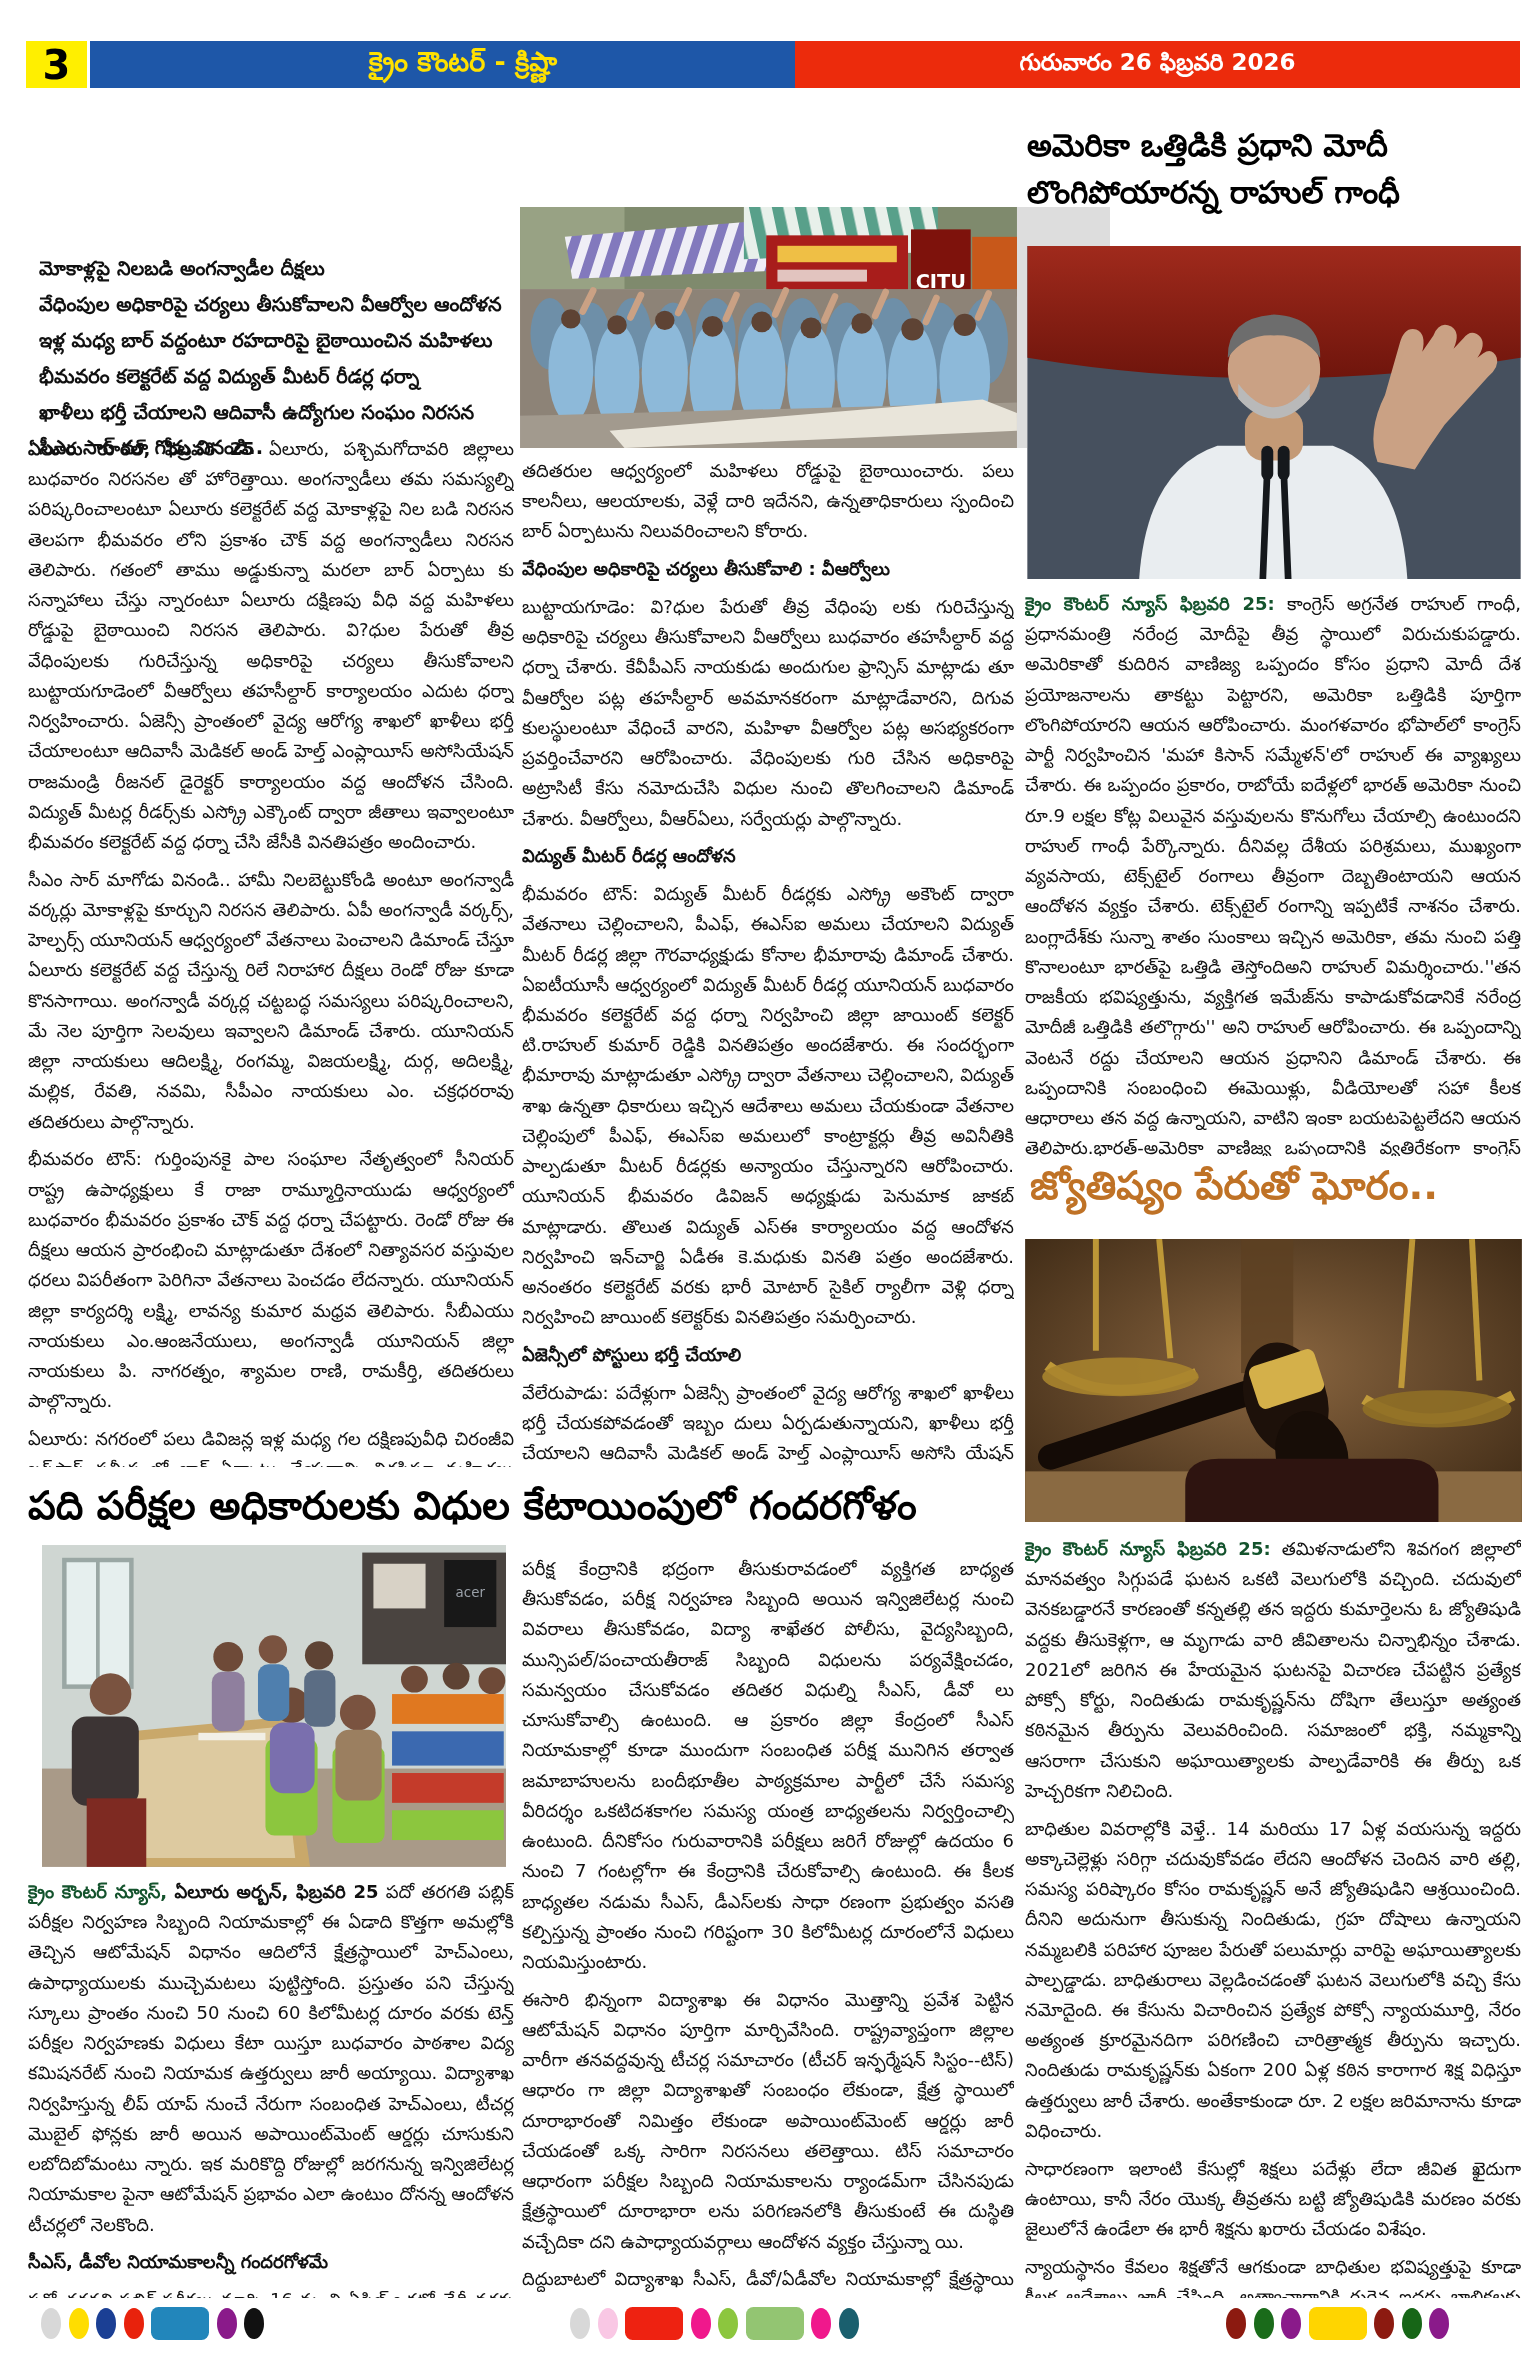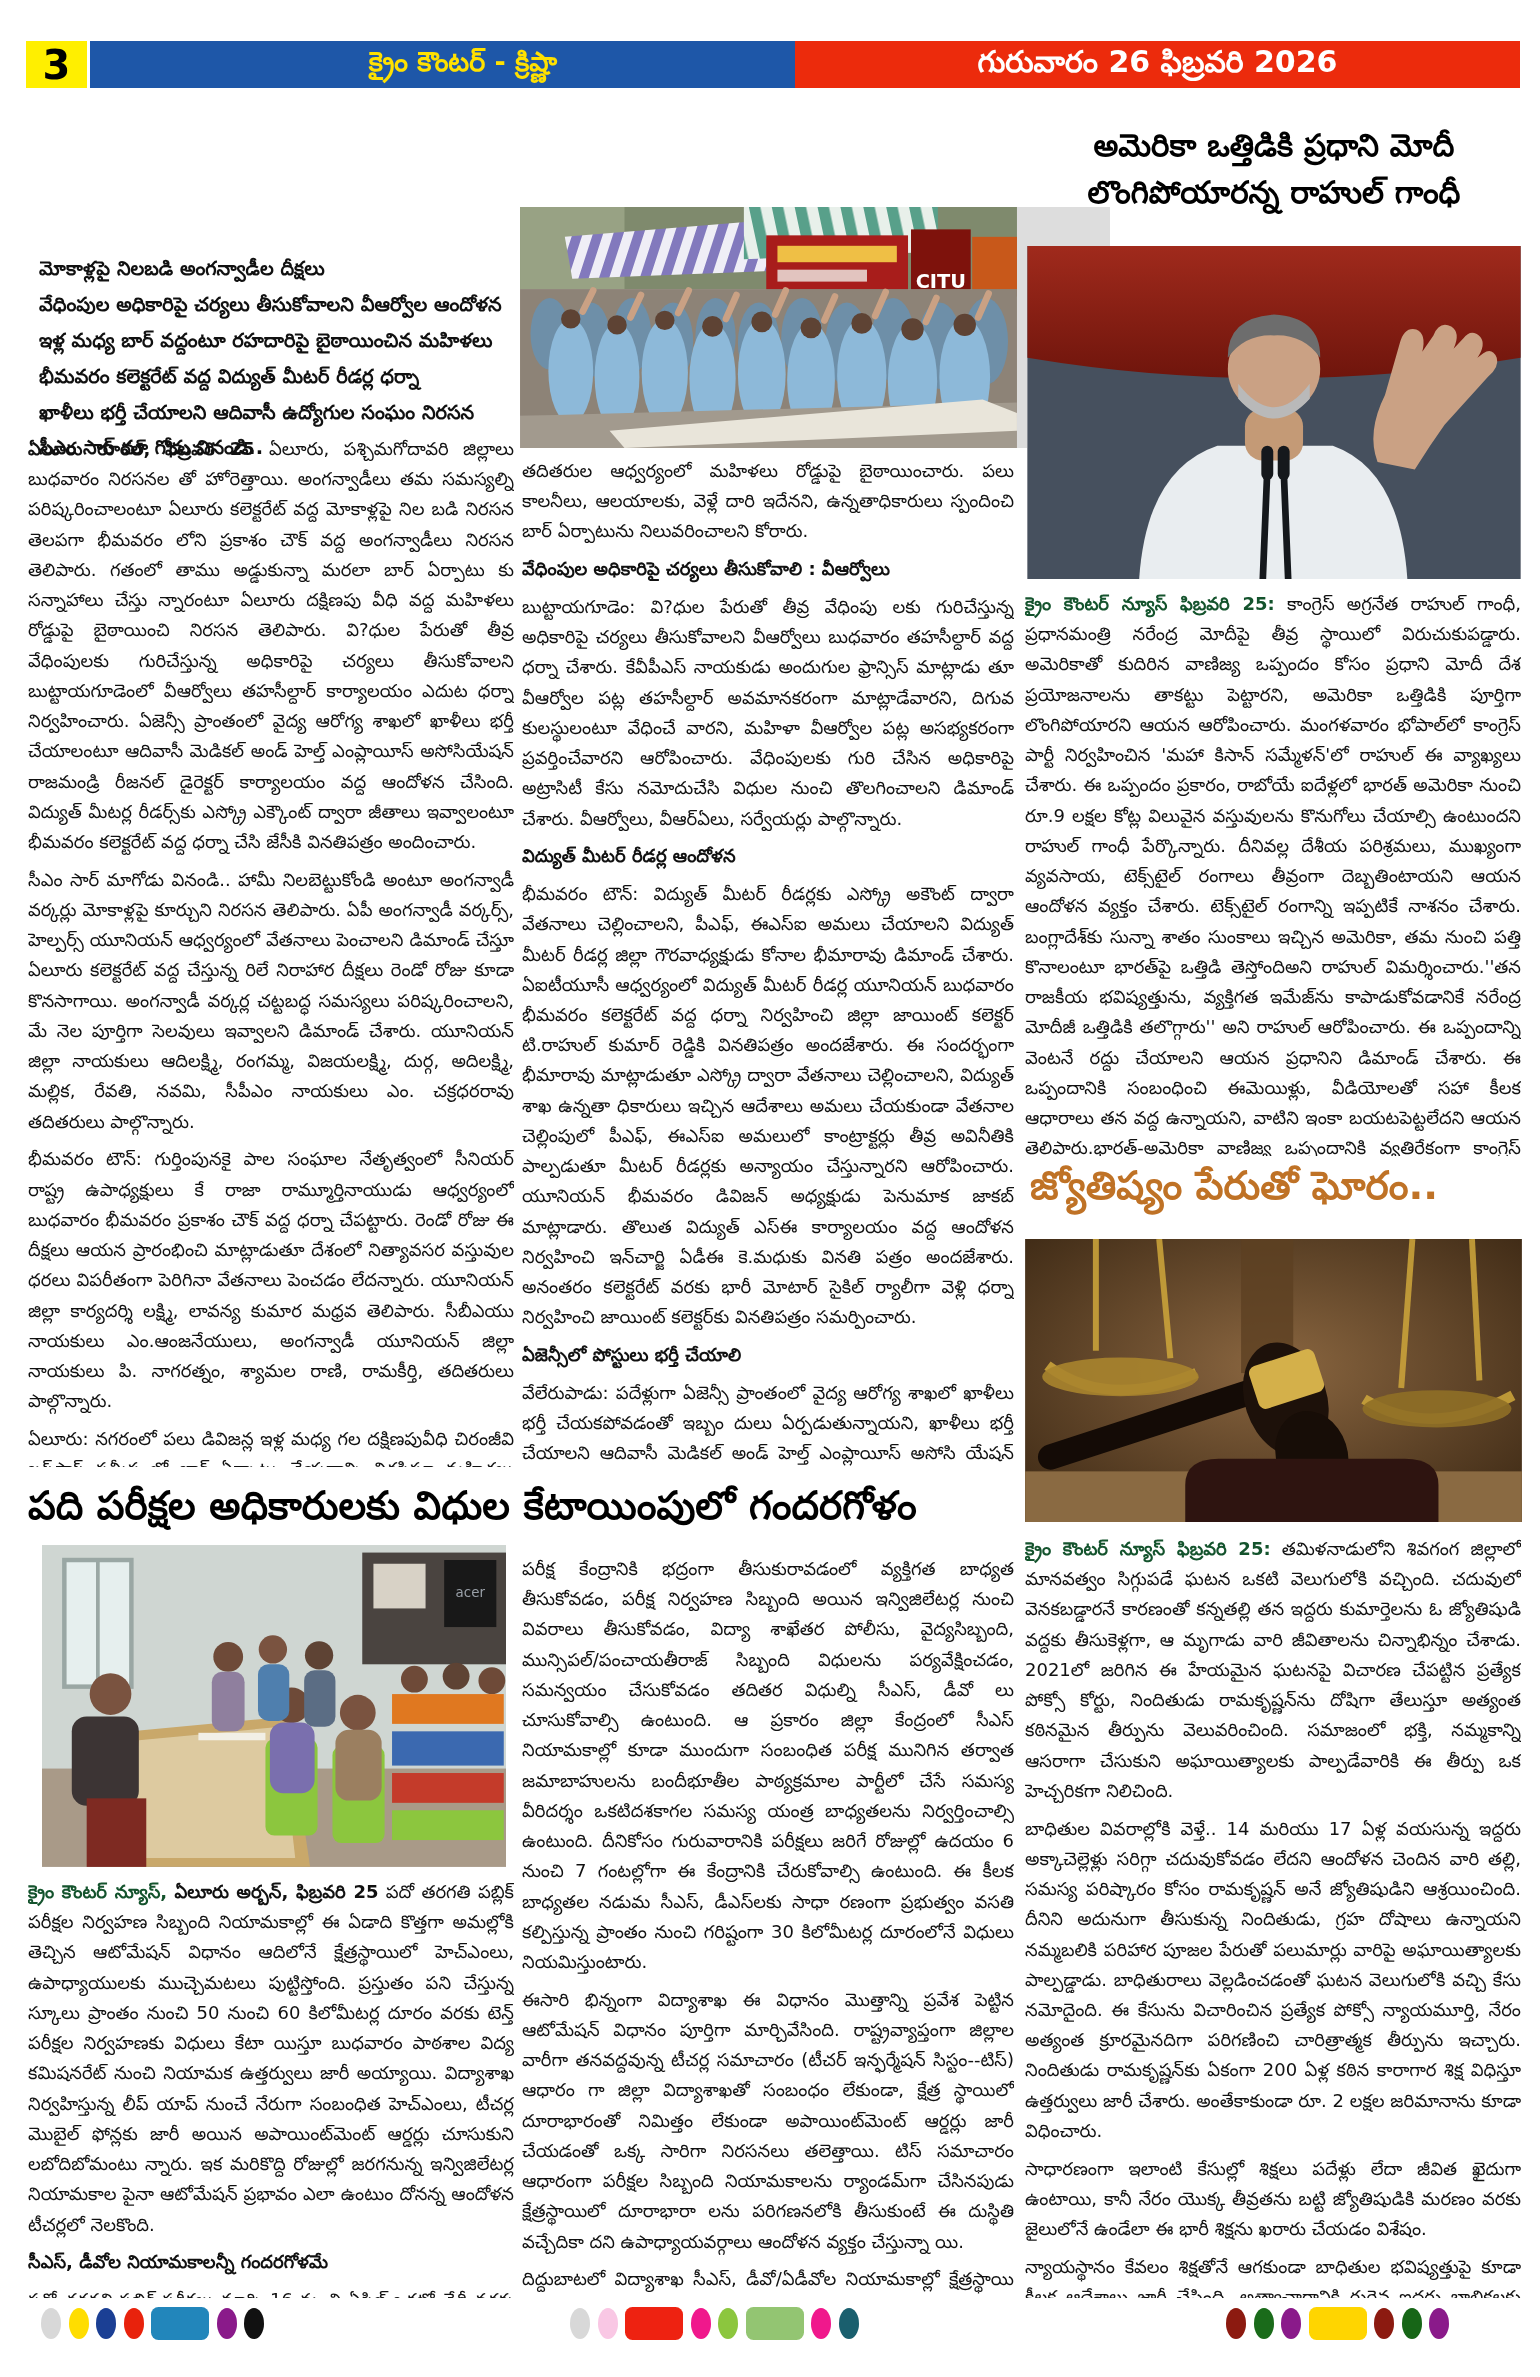--- a/index.html
+++ b/index.html
@@ -2,24 +2,24 @@
 <html style="font-size:12px"><head>
 <meta charset="utf-8">
 <style>
   html,body{margin:0;padding:0;background:#ffffff;}
   .page{position:relative;width:1541px;height:2377px;background:#ffffff;overflow:hidden;
         font-family:"DejaVu Sans","Liberation Sans",sans-serif;color:#111;}
   .abs{position:absolute;}
   
   .pgnum{background:#ffef00;color:#000;font-weight:bold;font-size:40px;display:flex;align-items:center;justify-content:center;}
   .masthead{background:#1e57a8;color:#ffe100;font-weight:bold;font-size:27px;display:flex;align-items:center;justify-content:center;padding-left:22px;}
-  .dateband{background:#ec2b0c;color:#ffffff;font-weight:bold;font-size:30px;display:flex;align-items:center;justify-content:center;}
+  .dateband{background:#ec2b0c;color:#ffffff;font-weight:bold;font-size:23px;display:flex;align-items:center;justify-content:center;}
   
   .h-main{color:#993f0d;font-weight:bold;font-size:48px;line-height:1.05;text-align:center;overflow:hidden;}
-  .h-right{color:#000;font-weight:bold;font-size:31px;line-height:1.5;text-align:center;overflow:hidden;}
+  .h-right{color:#000;font-weight:bold;font-size:31px;line-height:1.5;overflow:hidden;}
   .h-orange{color:#bf7226;font-weight:bold;font-size:39px;line-height:1.1;overflow:hidden;white-space:nowrap;}
   .h-bottom{color:#000;font-weight:bold;font-size:39px;line-height:1.1;text-align:left;overflow:hidden;white-space:nowrap;}
   
   .col{overflow:hidden;text-align:justify;font-size:18px;line-height:1.68;}
   .col p{margin:0 0 7.5px 0;}
   .subheads p{margin:0;font-weight:bold;font-size:19.4px;line-height:1.85;text-align:left;}
   .bold{font-weight:bold;}
   .red{color:#14532d;font-weight:bold;}
   .subhead-inline{font-weight:bold;text-align:left;}
   

